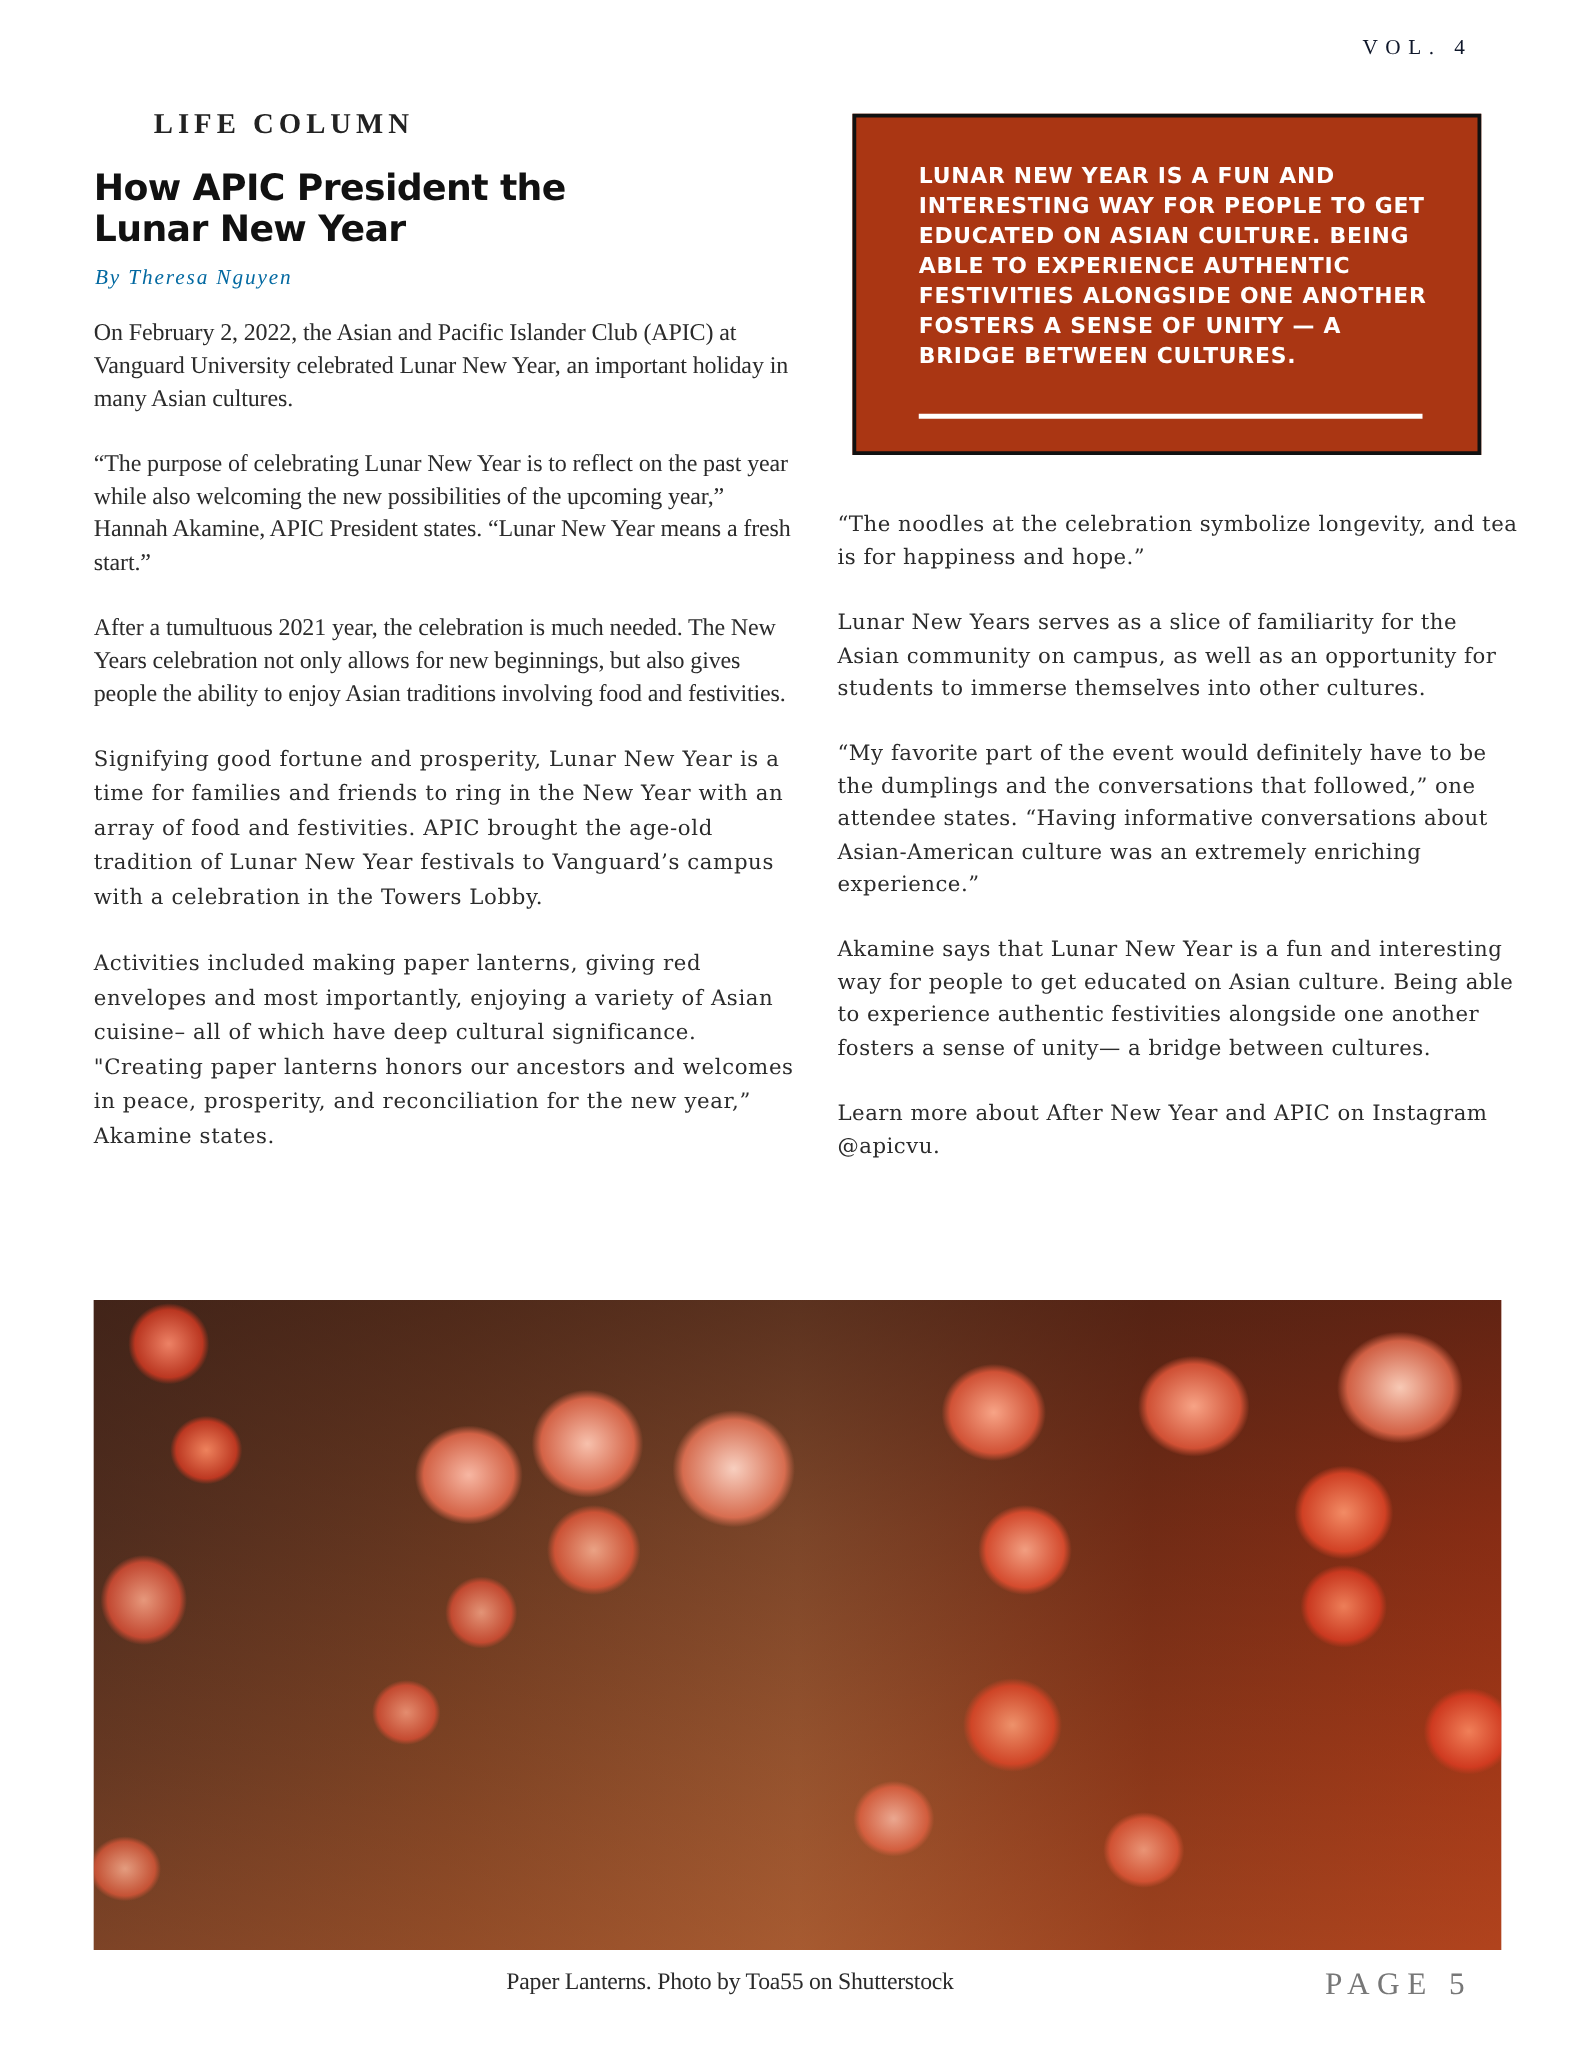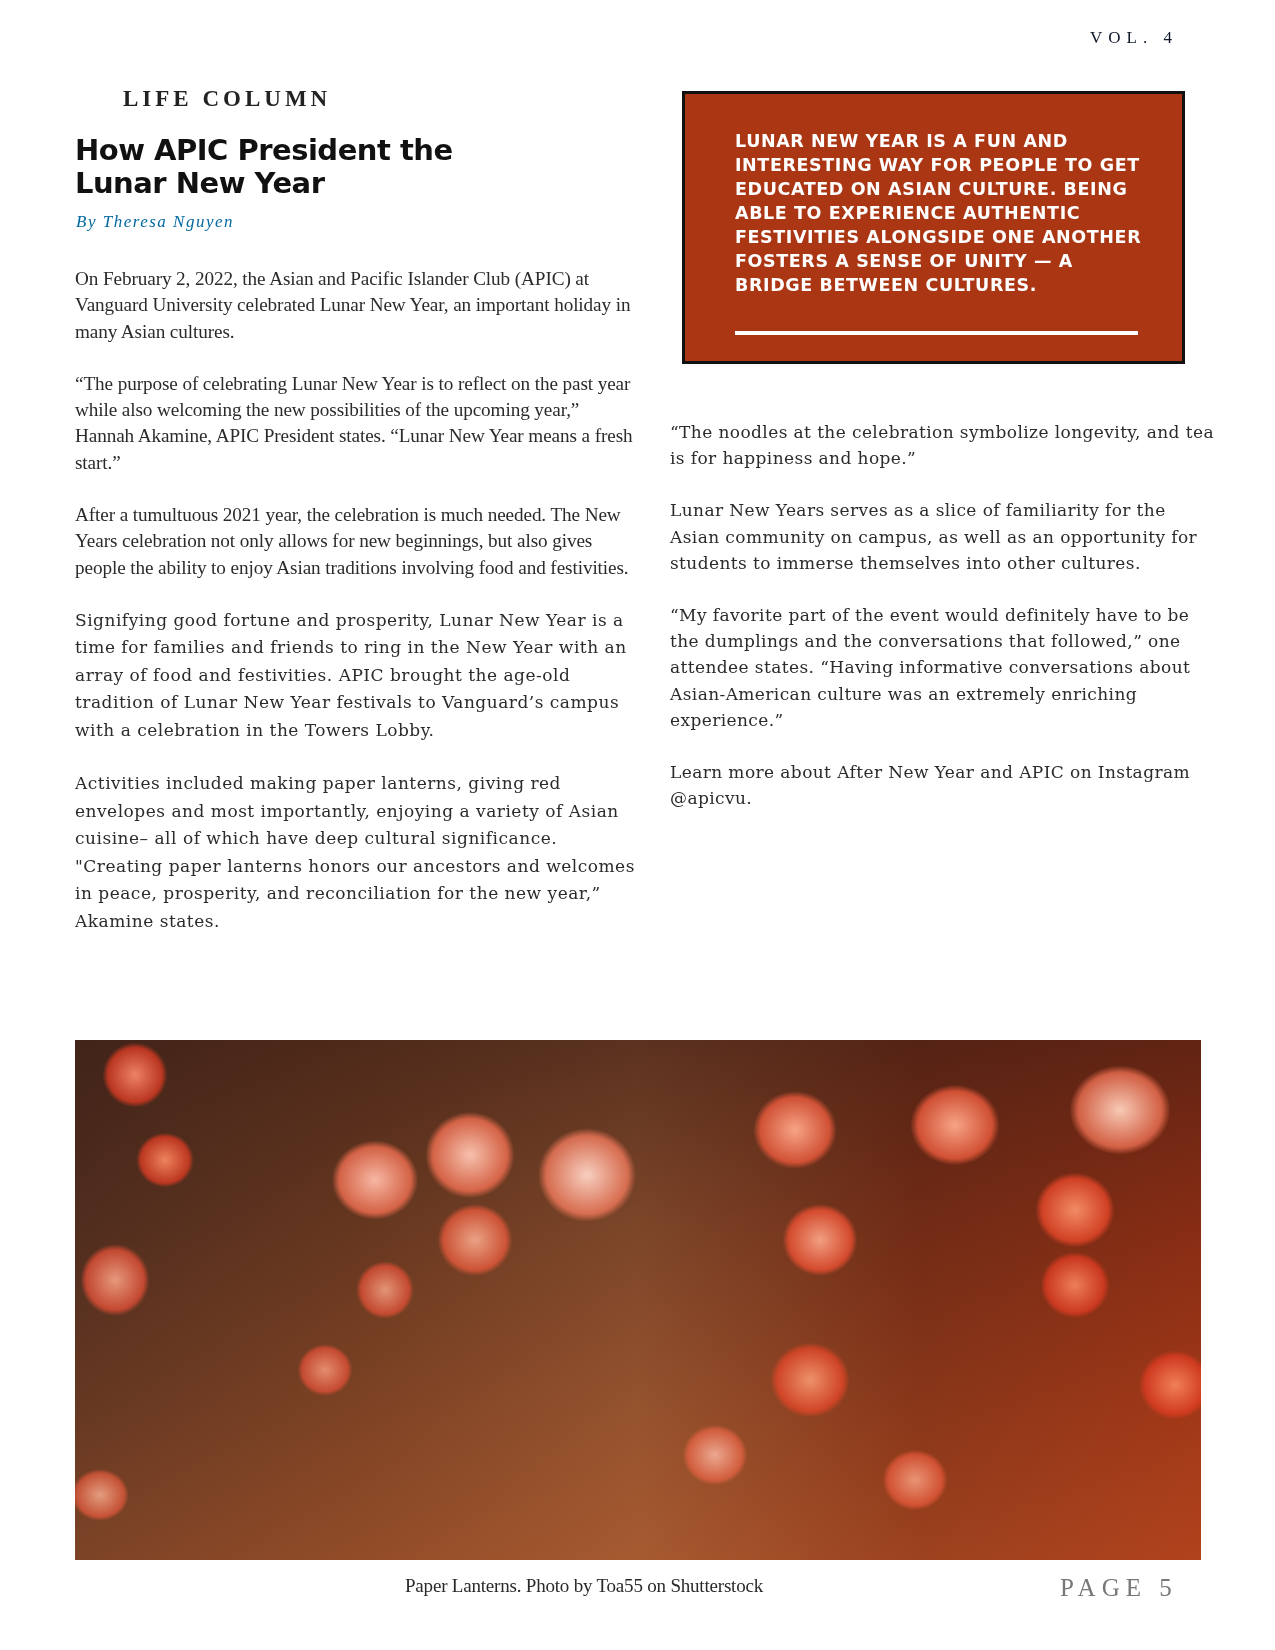--- a/index.html
+++ b/index.html
@@ -7,21 +7,21 @@
 
   .vol { position: absolute; top: 28px; left: 1070px; font-family: "Liberation Serif", serif; font-size: 17px; letter-spacing: 6px; color: #0f172a; margin-left: 20px; }
 
   .section-label { position: absolute; top: 86px; left: 75px; font-family: "Liberation Serif", serif; font-weight: bold; font-size: 23px; letter-spacing: 4px; color: #222; margin-left: 48px; }
   .headline { position: absolute; top: 134px; left: 75px; width: 420px; font-family: "DejaVu Sans", sans-serif; font-weight: bold; font-size: 29px; line-height: 33px; color: #111; letter-spacing: -0.5px; }
   .byline { position: absolute; top: 212px; left: 76px; font-family: Liberation Serif, serif; font-style: italic; font-size: 17px; letter-spacing: 1.5px; color: #0369a1; }
 
   .col { position: absolute; font-size: 17.6px; line-height: 26.5px; color: #2b2b2b; }
   .col-left { top: 254px; left: 75px; width: 560px; }
   .col-right { top: 407px; left: 670px; width: 545px; }
-  .col p { margin: 12px 0 26px 0; }
+  .col p { margin: 0 0 26px 0; }
   .col p.tight { font-family: "Liberation Serif", serif; font-size: 19.2px; line-height: 26.3px; letter-spacing: -0.1px; }
   .col p.wide { font-family: "DejaVu Serif", serif; font-size: 17px; line-height: 27.5px; letter-spacing: 0.5px; }
   .col-right p { font-family: "DejaVu Serif", serif; font-size: 17px; line-height: 26.2px; letter-spacing: 0.4px; margin-bottom: 26px; }
 
   .pullquote { position: absolute; top: 91px; left: 682px; width: 503px; height: 273px; box-sizing: border-box; background: #aa3613; border: 3px solid #111; }
   .pullquote-text { position: absolute; top: 35px; left: 50px; width: 410px; font-family: "DejaVu Sans", sans-serif; font-weight: bold; font-size: 17.5px; line-height: 24px; letter-spacing: 0.6px; color: #ffffff; text-transform: uppercase; }
   .pullquote-rule { position: absolute; top: 237px; left: 50px; width: 403px; height: 4px; background: #ffffff; }
 
   .photo { position: absolute; top: 1040px; left: 75px; width: 1126px; height: 520px; overflow: hidden;
     background:
@@ -71,19 +71,20 @@
 
 <div class="pullquote">
   <div class="pullquote-text">LUNAR NEW YEAR IS A FUN AND INTERESTING WAY FOR PEOPLE TO GET EDUCATED ON ASIAN CULTURE. BEING ABLE TO EXPERIENCE AUTHENTIC FESTIVITIES ALONGSIDE ONE ANOTHER FOSTERS A SENSE OF UNITY — A BRIDGE BETWEEN CULTURES.</div>
   <div class="pullquote-rule"></div>
 </div>
 
 <div class="col col-right">
   <p>“The noodles at the celebration symbolize longevity, and tea is for happiness and hope.”</p>
   <p>Lunar New Years serves as a slice of familiarity for the Asian community on campus, as well as an opportunity for students to immerse themselves into other cultures.</p>
   <p>“My favorite part of the event would definitely have to be the dumplings and the conversations that followed,” one attendee states. “Having informative conversations about Asian-American culture was an extremely enriching experience.”</p>
+  <p>Akamine says that Lunar New Year is a fun and interesting way for people to get educated on Asian culture. Being able to experience authentic festivities alongside one another fosters a sense of unity— a bridge between cultures.</p>
   <p>Learn more about After New Year and APIC on Instagram @apicvu.</p>
 </div>
 
 <div class="photo"></div>
 
 <div class="caption">Paper Lanterns. Photo by Toa55 on Shutterstock</div>
 <div class="page-num">PAGE 5</div>
 
 </body></html>

